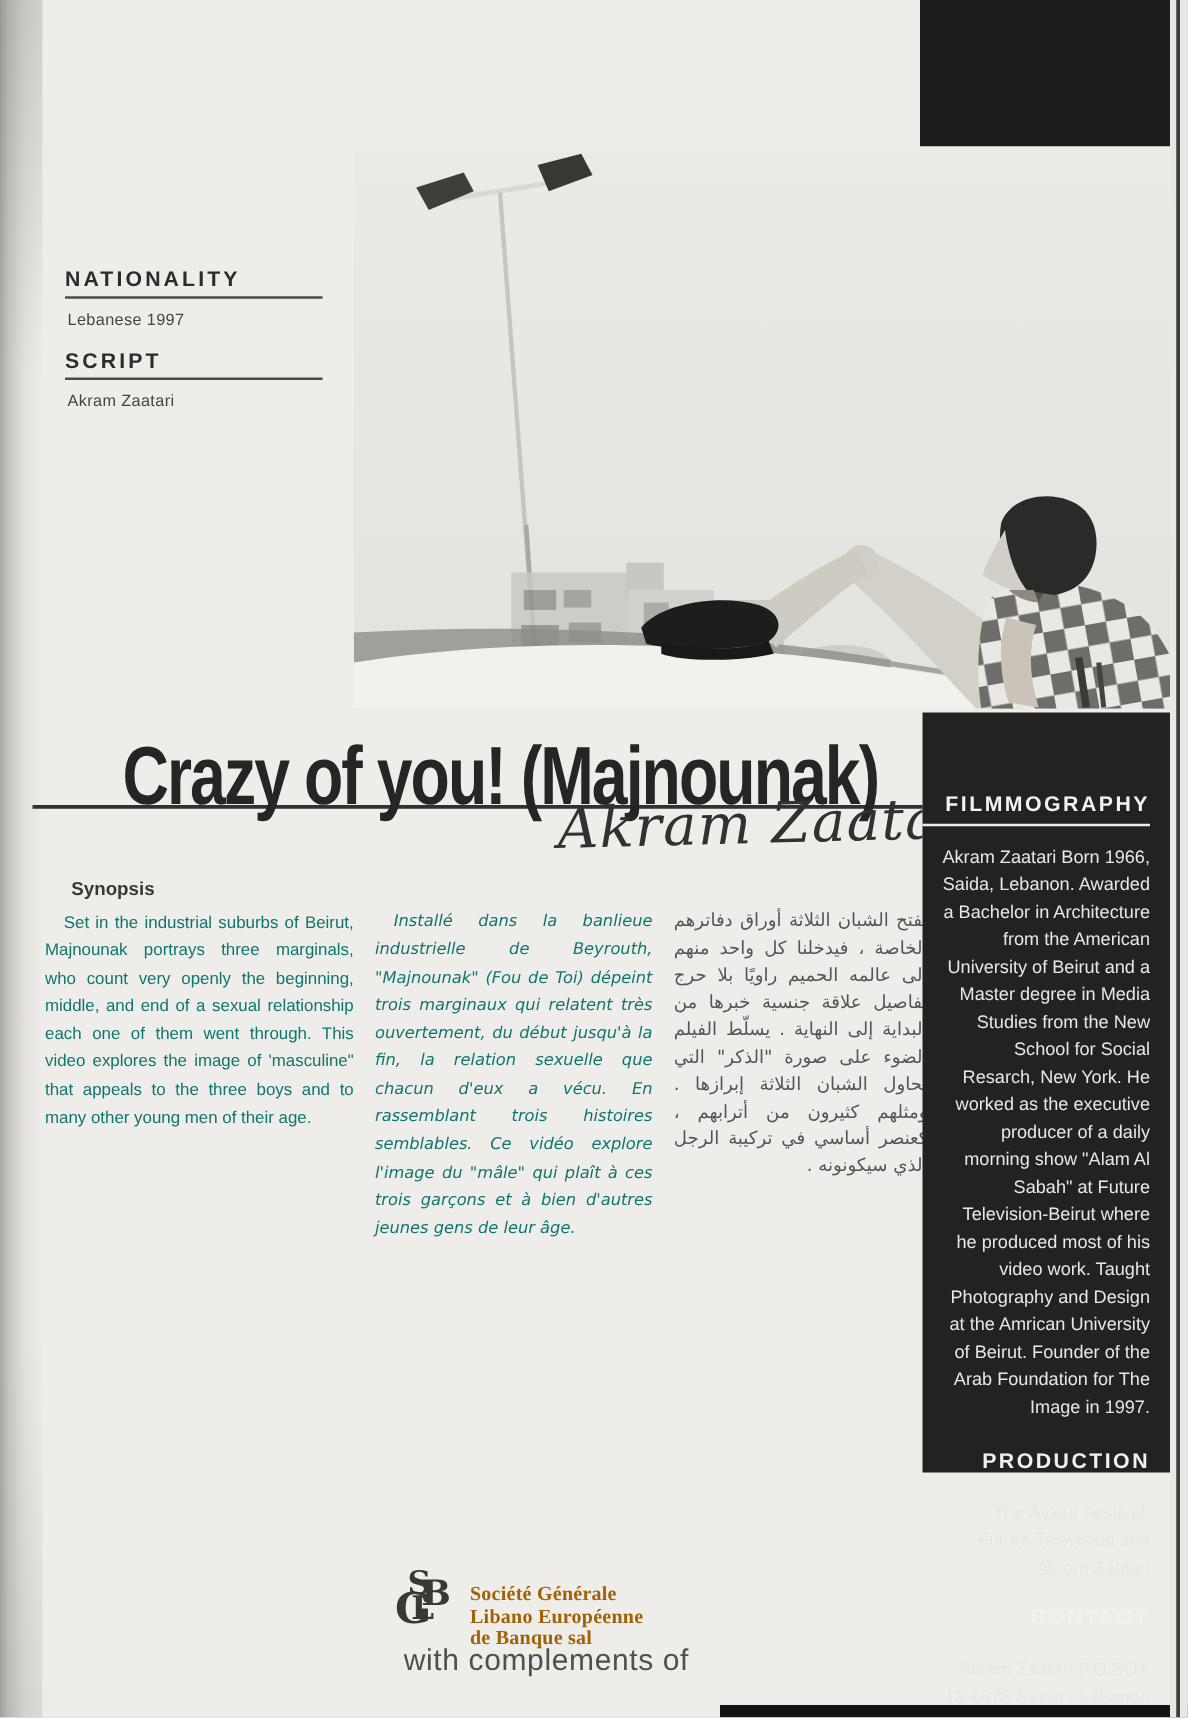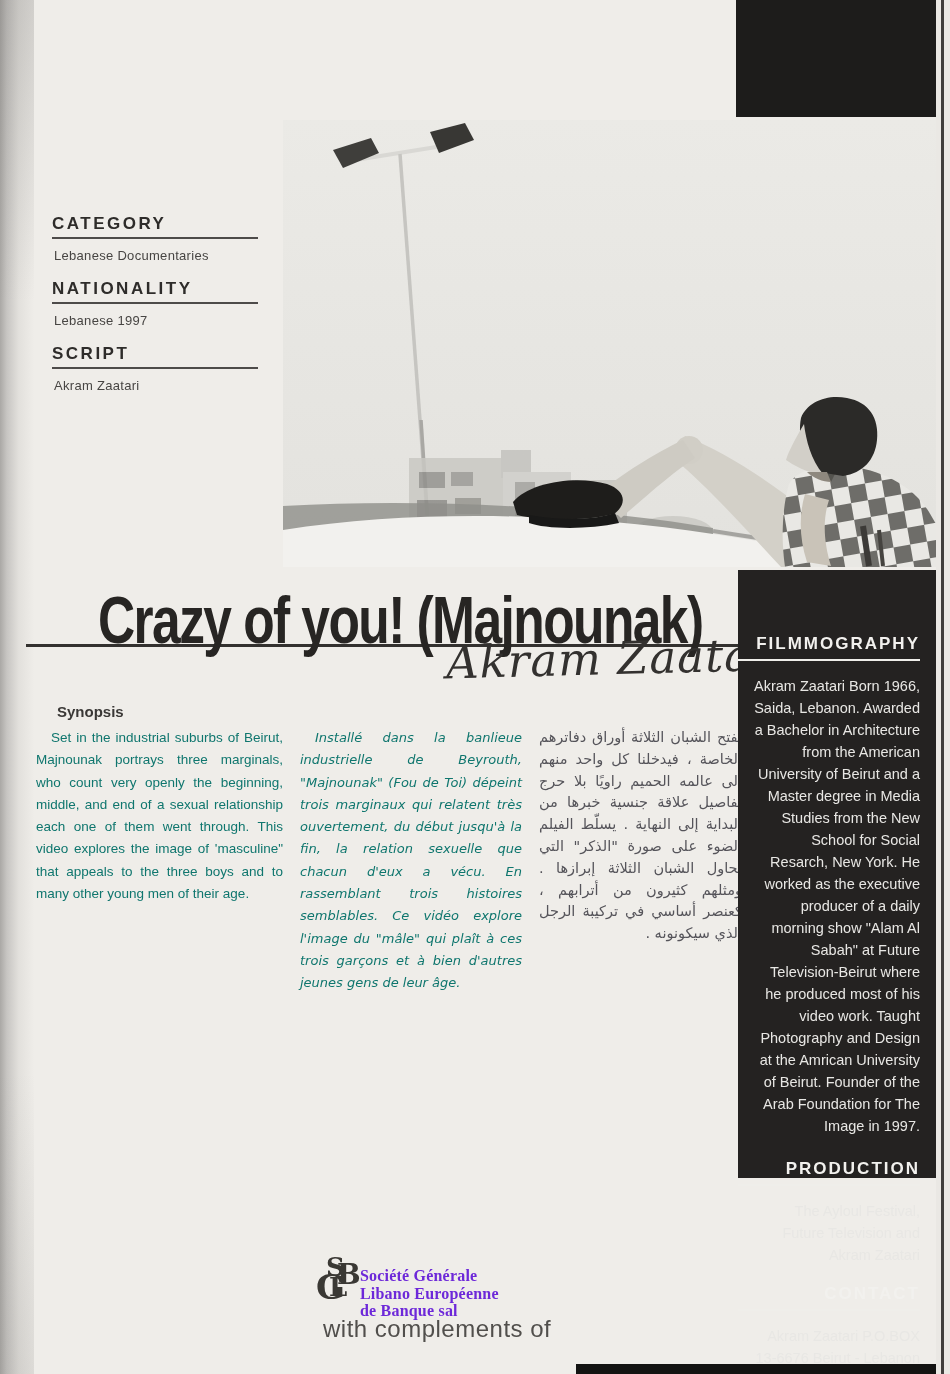--- a/index.html
+++ b/index.html
@@ -57,22 +57,22 @@
     color:#e8e7e4;white-space:pre-line;}
 
   
   .sponsor-monogram{position:absolute;left:316px;top:1256px;width:42px;height:60px;
     font-family:"DejaVu Serif",serif;font-weight:bold;color:#3a3834;}
   .sponsor-monogram span{position:absolute;line-height:1;}
   .mg-s{left:10px;top:-2px;font-size:26px;}
   .mg-g{left:0px;top:14px;font-size:34px;}
   .mg-l{left:13px;top:18px;font-size:26px;}
   .mg-b{left:21px;top:5px;font-size:28px;}
-  .sponsor-name{position:absolute;left:360px;top:1267px;font-family:"Liberation Serif",serif;
-    font-weight:bold;font-size:16px;line-height:17.5px;color:#6d28d9;white-space:pre-line;letter-spacing:.2px;}
+  .sponsor-name{position:absolute;left:376px;top:1267px;font-family:"Liberation Serif",serif;
+    font-weight:bold;font-size:16px;line-height:17.5px;color:#a16207;white-space:pre-line;letter-spacing:.2px;}
   .sponsor-tagline{position:absolute;left:323px;top:1315px;font-size:24px;color:#514f4c;letter-spacing:.5px;}
 </style>
 </head>
 <body>
 
 <div class="page">
 
   <div class="left-edge"></div>
   <div class="topright-block"></div>
 
@@ -133,24 +133,20 @@
         <path d="M518,298 C524,282 544,274 564,278 C586,282 596,298 594,320 C592,340 580,353 560,356 L536,352 C522,342 514,318 518,298 Z" fill="#2b2a28"></path>
         <path d="M521,304 C514,316 506,330 503,340 C510,345 520,350 530,353 L540,354 C528,340 523,320 521,304 Z" fill="#d2cfc8"></path>
         <path d="M524,352 C530,358 540,362 548,362 L544,352 Z" fill="#8e887e"></path>
         <path d="M522,374 C516,394 516,418 524,442 L548,446 C540,420 540,398 546,380 Z" fill="#c9c3b8"></path>
       </g>
     </svg>
   </div>
 
   <div class="meta">
     <div class="meta-group">
-      <div class="meta-label">CATEGORY</div>
-      <div class="meta-value">Lebanese Documentaries</div>
-    </div>
-    <div class="meta-group">
       <div class="meta-label">NATIONALITY</div>
       <div class="meta-value">Lebanese 1997</div>
     </div>
     <div class="meta-group">
       <div class="meta-label">SCRIPT</div>
       <div class="meta-value">Akram Zaatari</div>
     </div>
   </div>
 
   <div class="title-rule"></div>

